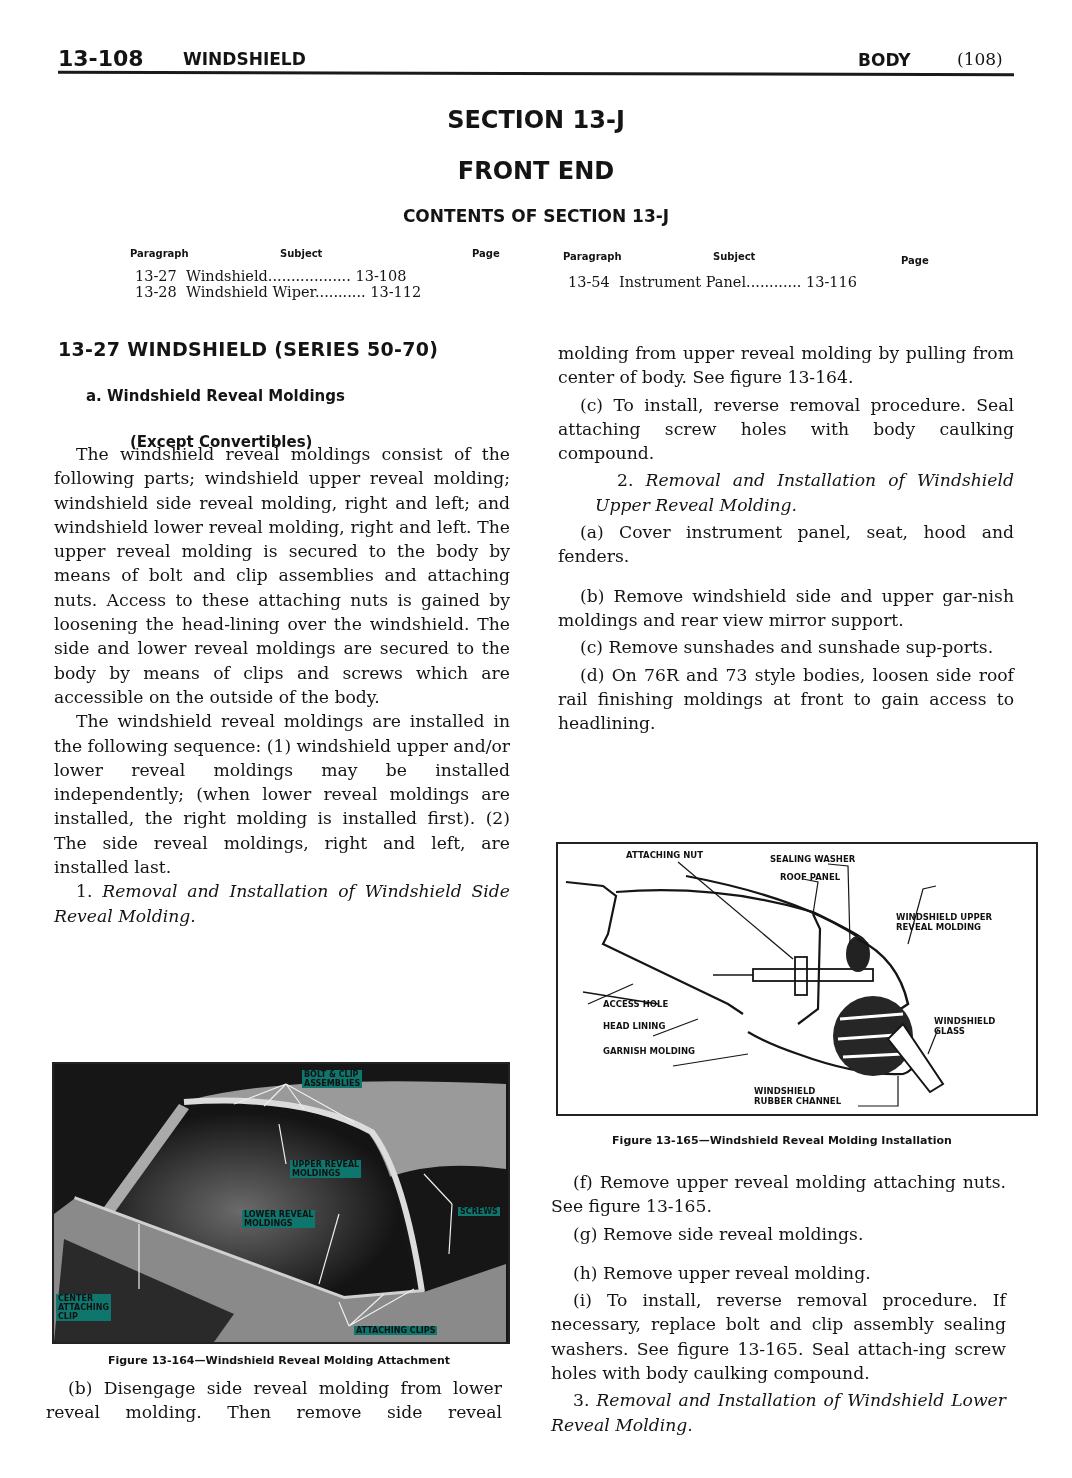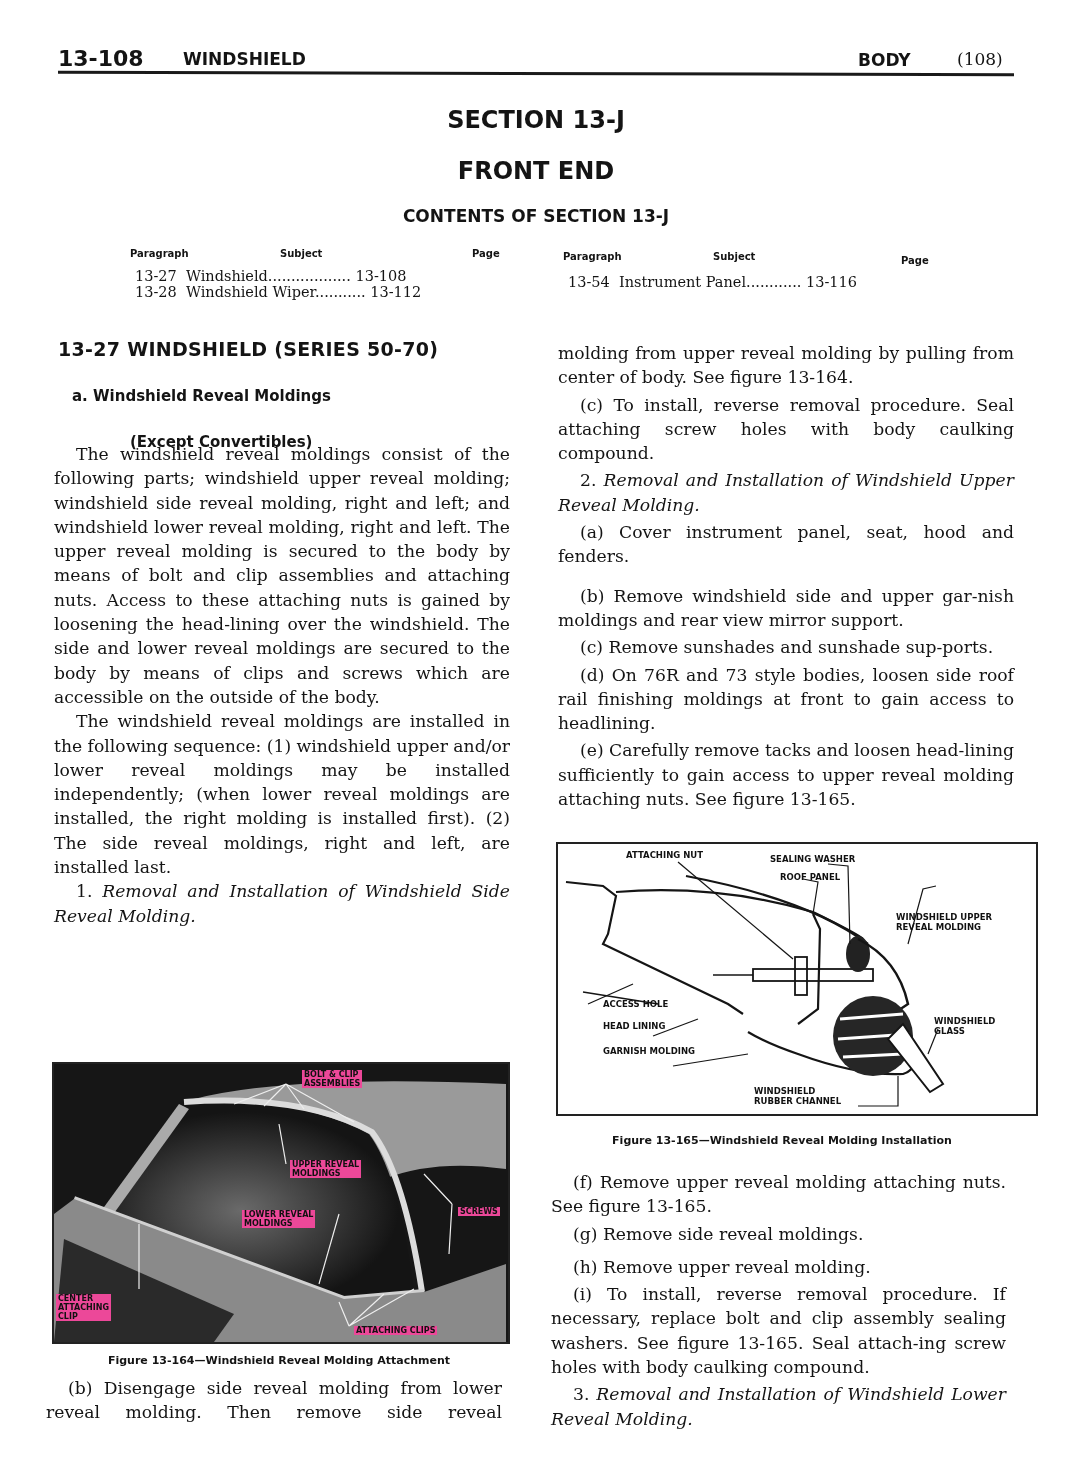--- a/index.html
+++ b/index.html
@@ -15,24 +15,24 @@
   .t2 { top: 157px; font-size: 24px; }
   .t3 { top: 206px; font-size: 17px; }
   .toc { position: absolute; font-size: 14.5px; line-height: 15px; }
   .toc .h { font-family: "DejaVu Sans", sans-serif; font-weight: bold; font-size: 10px; position: absolute; top: 0; }
   .toc .row { position: absolute; white-space: nowrap; }
   .col { position: absolute; font-size: 17.2px; line-height: 24.3px; text-align: justify; }
   .col p { margin: 0; }
   .ind { text-indent: 22px; }
   .it { font-style: italic; }
   .h13 { font-family: "DejaVu Sans", sans-serif; font-weight: bold; font-size: 19px; position: absolute; left: 58px; top: 338px; letter-spacing: 0.3px; }
-  .sub { font-family: "DejaVu Sans", sans-serif; font-weight: bold; font-size: 15px; position: absolute; left: 72px; line-height: 24px; }
+  .sub { font-family: "DejaVu Sans", sans-serif; font-weight: bold; font-size: 15px; position: absolute; left: 86px; line-height: 24px; }
   .fig { position: absolute; border: 2px solid #222; overflow: hidden; }
   .cap { position: absolute; font-family: "DejaVu Sans", sans-serif; font-weight: bold; font-size: 11px; text-align: center; }
-  .lbl { position: absolute; font-family: "DejaVu Sans", sans-serif; font-weight: bold; font-size: 8px; line-height: 9px; background: #ec4899; color: #111; padding: 0 2px; white-space: nowrap; }
+  .lbl { position: absolute; font-family: "DejaVu Sans", sans-serif; font-weight: bold; font-size: 8px; line-height: 9px; background: #0f766e; color: #111; padding: 0 2px; white-space: nowrap; }
   .dlbl { position: absolute; font-family: "DejaVu Sans", sans-serif; font-weight: bold; font-size: 8.5px; line-height: 10px; white-space: nowrap; color:#111; }
 </style>
 </head>
 <body>
 
 <div class="hdr">
   <span class="pn">13-108</span>
   <span class="ch">WINDSHIELD</span>
   <span class="body">BODY</span>
   <span class="pg">(108)</span>
@@ -115,26 +115,25 @@
 </div>
 <div class="cap" style="left:52px; top:1354px; width:454px;">Figure 13-164—Windshield Reveal Molding Attachment</div>
 
 <div class="col" style="left:46px; top:1376px; width:456px;">
   <p class="ind" style="text-align-last: justify;">(b)  Disengage side reveal molding from lower reveal molding. Then remove side reveal</p>
 </div>
 
 <div class="col" style="left:558px; top:341px; width:456px;">
   <p>molding from upper reveal molding by pulling from center of body. See figure 13-164.</p>
   <p class="ind" style="margin-top:3px;">(c)  To install, reverse removal procedure. Seal attaching screw holes with body caulking compound.</p>
-  <p class="ind" style="margin-top:3px;"><span>2.</span> <span class="it">Removal and Installation of Windshield Upper Reveal Molding.</span></p>
+  <p class="ind" style="margin-top:3px;margin-left:37px;"><span>2.</span> <span class="it">Removal and Installation of Windshield Upper Reveal Molding.</span></p>
   <p class="ind" style="margin-top:3px;">(a)  Cover instrument panel, seat, hood and fenders.</p>
   <p class="ind" style="margin-top:15px;">(b)  Remove windshield side and upper gar-nish moldings and rear view mirror support.</p>
   <p class="ind" style="margin-top:3px;">(c)  Remove sunshades and sunshade sup-ports.</p>
   <p class="ind" style="margin-top:3px;">(d)  On 76R and 73 style bodies, loosen side roof rail finishing moldings at front to gain access to headlining.</p>
-  <p class="ind" style="margin-top:3px;">(e)  Carefully remove tacks and loosen head-lining sufficiently to gain access to upper reveal molding attaching nuts. See figure 13-165.</p>
 </div>
 
 <div class="fig" style="left:556px; top:842px; width:452px; height:270px; background:#fff;padding-left:26px;">
   <svg width="452" height="270" style="position:absolute; left:0; top:0;">
     <g fill="none" stroke="#151515" stroke-width="2.2">
       <path d="M8 38 L45 42 L58 52 L50 90 L45 100 L170 160 L185 170"></path>
       <path d="M58 48 Q160 40 255 68 Q300 90 305 95"></path>
       <path d="M128 32 Q250 55 310 100"></path>
       <path d="M255 70 L262 85 L260 165 L240 180"></path>
       <path d="M190 188 Q210 200 240 210 Q300 232 345 230 Q360 225 355 210"></path>
@@ -172,16 +171,16 @@
   <div class="dlbl" style="left:45px; top:177px;">HEAD LINING</div>
   <div class="dlbl" style="left:45px; top:202px;">GARNISH MOLDING</div>
   <div class="dlbl" style="left:376px; top:172px;"><span>WINDSHIELD</span><br><span>GLASS</span></div>
   <div class="dlbl" style="left:196px; top:242px;"><span>WINDSHIELD</span><br><span>RUBBER CHANNEL</span></div>
 </div>
 <div class="cap" style="left:556px; top:1134px; width:452px;">Figure 13-165—Windshield Reveal Molding Installation</div>
 
 <div class="col" style="left:551px; top:1170px; width:455px;">
   <p class="ind">(f)  Remove upper reveal molding attaching nuts. See figure 13-165.</p>
   <p class="ind" style="margin-top:3px;">(g)  Remove side reveal moldings.</p>
-  <p class="ind" style="margin-top:9px;">(h)  Remove upper reveal molding.</p>
+  <p class="ind" style="margin-top:15px;">(h)  Remove upper reveal molding.</p>
   <p class="ind" style="margin-top:3px;">(i)  To install, reverse removal procedure. If necessary, replace bolt and clip assembly sealing washers. See figure 13-165. Seal attach-ing screw holes with body caulking compound.</p>
   <p class="ind" style="margin-top:3px;"><span>3.</span> <span class="it">Removal and Installation of Windshield Lower Reveal Molding.</span></p>
 </div>
 
 </body></html>

